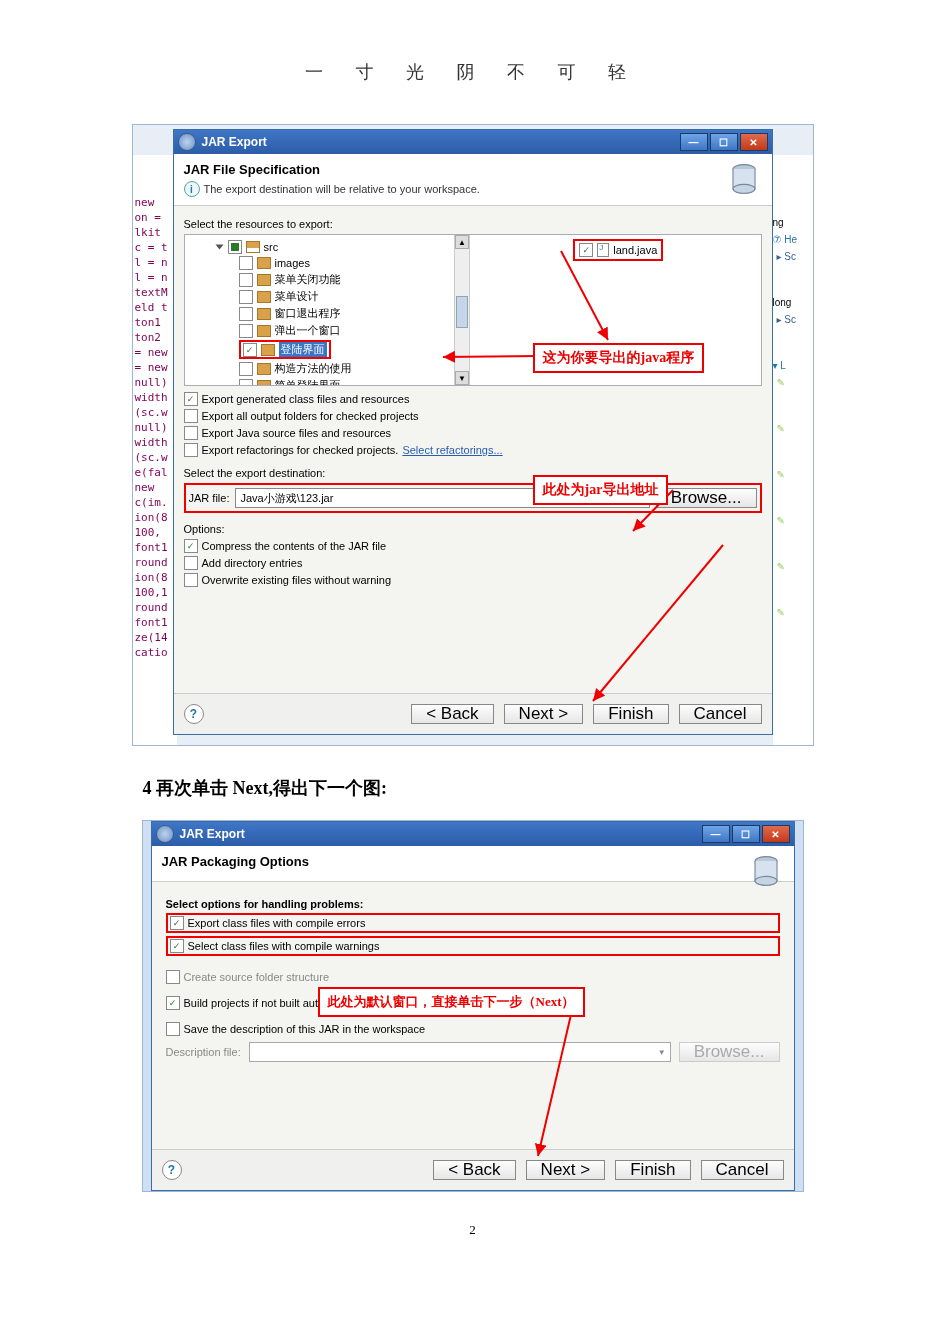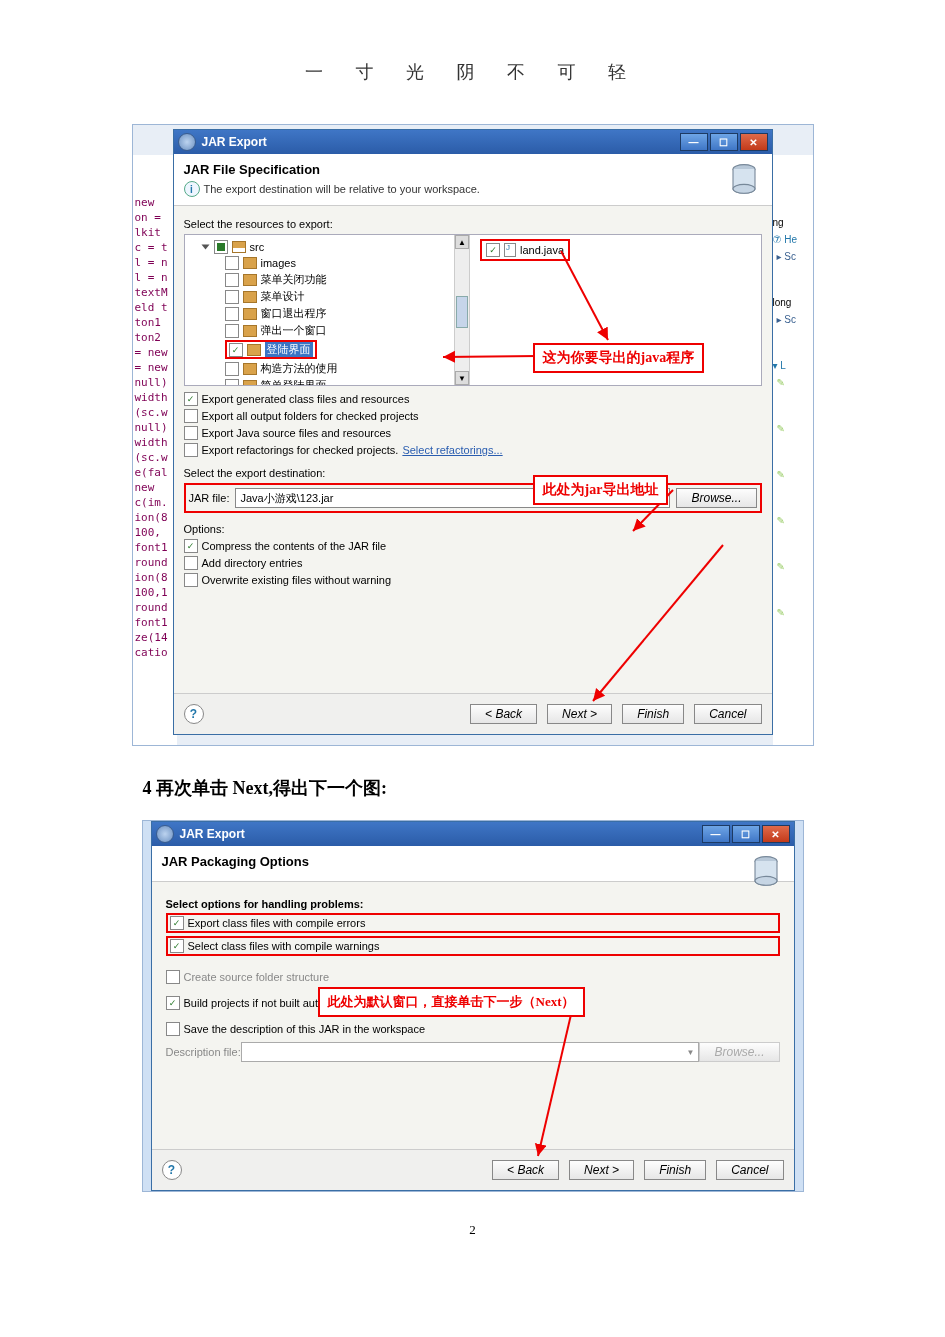--- a/index.html
+++ b/index.html
@@ -118,21 +118,21 @@
     color:#000;
     background:#f4f4f0;
   }
   .section-label { margin: 4px 0; }
   .tree-row {
     display:flex; gap:6px; margin: 2px 0;
     border:1px solid #aab; background:#fff;
     height: 150px;
   }
   .tree-left, .tree-right {
-    flex:1; overflow:auto; padding:4px 4px; position:relative;
+    flex:1; overflow:auto; padding:4px 18px; position:relative;text-align:center;
   }
   .tree-left { border-right:1px solid #ccc; }
   .tree-node { display:flex; align-items:center; gap:4px; padding:1px 0; white-space:nowrap;}
   .tree-node.indent1 { padding-left: 14px;}
   .tree-node.indent2 { padding-left: 36px;}
   .tri { width:0;height:0;border-top:4px solid transparent;border-bottom:4px solid transparent;border-left:5px solid #555; display:inline-block; margin-right:2px;}
   .tri.open { transform: rotate(90deg);}
   .chk {
     width:12px; height:12px; border:1px solid #888; background:#fff;
     display:inline-flex; align-items:center; justify-content:center;
@@ -160,22 +160,22 @@
 
   .dest-row { display:flex; align-items:center; gap:6px; margin-top:4px;}
   .dest-row label{ flex:0 0 auto;}
   .dest-row .combo {
     flex:1; border:1px solid #888; background:#fff; height:18px;
     display:flex; align-items:center; padding:0 4px;
   }
   .dest-row .combo .arrow{ margin-left:auto; font-size:8px;color:#555;}
   .btn {
     border:1px solid #888; background:linear-gradient(#fdfdfd,#e6e6e6);
-    height:20px; padding:0 14px; font-size:12px;
-    display:inline-flex; align-items:center; justify-content:center;font-style:italic;
+    height:20px; padding:0 14px; font-size:17px;
+    display:inline-flex; align-items:center; justify-content:center;
   }
 
   .dlg-footer {
     border-top:1px solid #ccc;
     background:#f0f0ee;
     padding:10px;
     display:flex; align-items:center; gap:10px;
   }
   .dlg-footer .help {
     width:18px;height:18px;border-radius:50%;border:1px solid #888;
@@ -221,21 +221,21 @@
     position:absolute; left:8px; right:8px; top:0; bottom:0;
     border:1px solid #3a6ea5; background:#fff;
     display:flex; flex-direction:column;
   }
   .dlg2 .body2 {
     flex:1; padding:10px 14px; background:#f4f4f0;
     font-size:11px; color:#000;
   }
   .dlg2 .body2 .sect { margin:6px 0 2px 0; color:#000;font-weight:bold;}
   .dlg2 .row2 { display:flex; align-items:center; gap:4px; margin:3px 0;}
-  .dlg2 .desc-row { display:flex; align-items:center; gap:0; margin-top:6px;}
+  .dlg2 .desc-row { display:flex; align-items:center; gap:8px; margin-top:6px;}
   .dlg2 .desc-row .combo2 {
     flex:1; height:18px; border:1px solid #aaa; background:#fff;
     display:flex; align-items:center; padding:0 4px;
   }
   .dlg2 .desc-row .combo2 .arrow{margin-left:auto;font-size:8px;color:#888;}
   .dlg2 .gray { color:#888;}
 
   
   .page-number { text-align:center; font-size:13px; margin-top:18px; font-family:"Times New Roman",serif;}
 </style>

